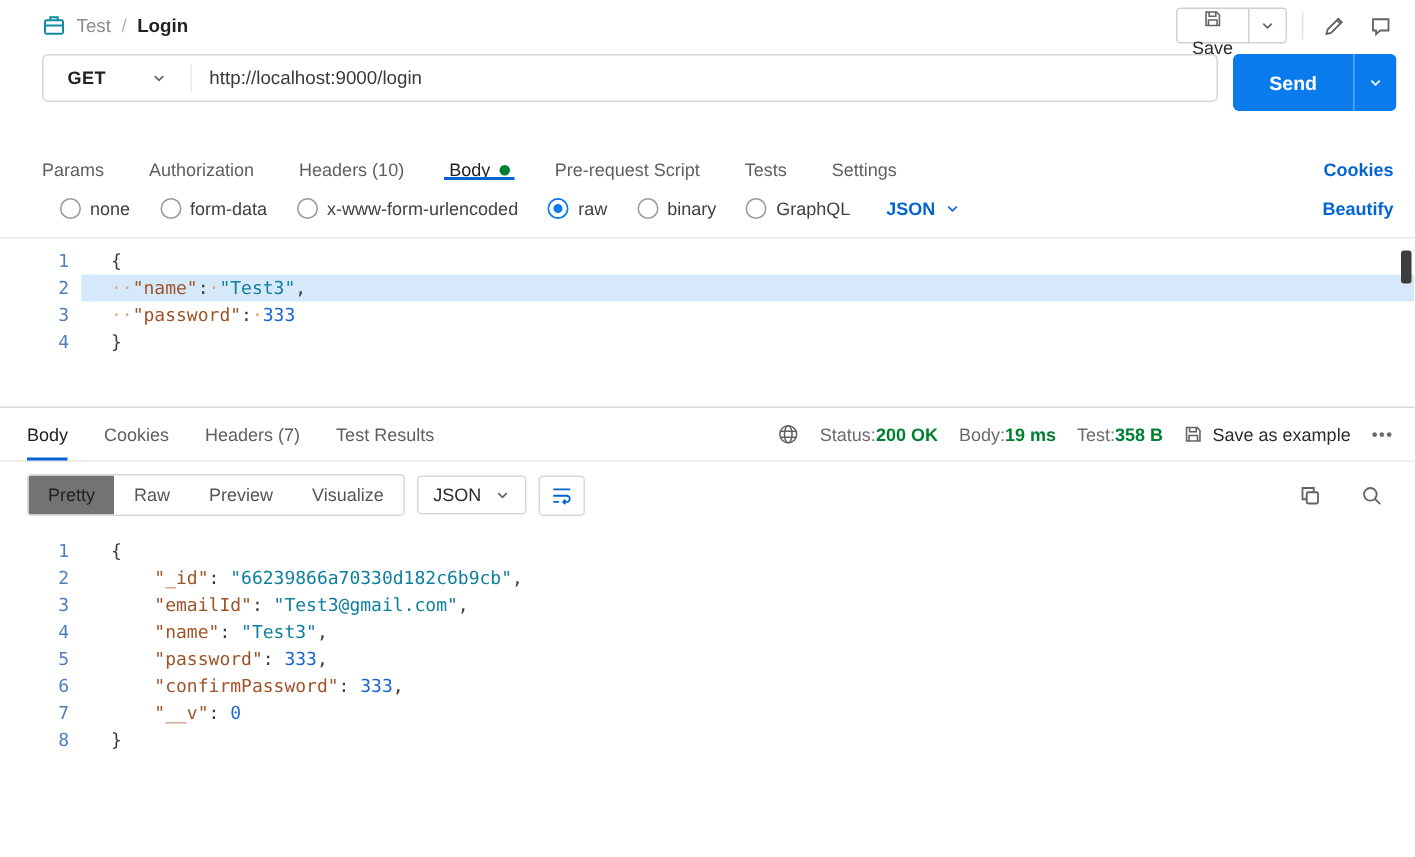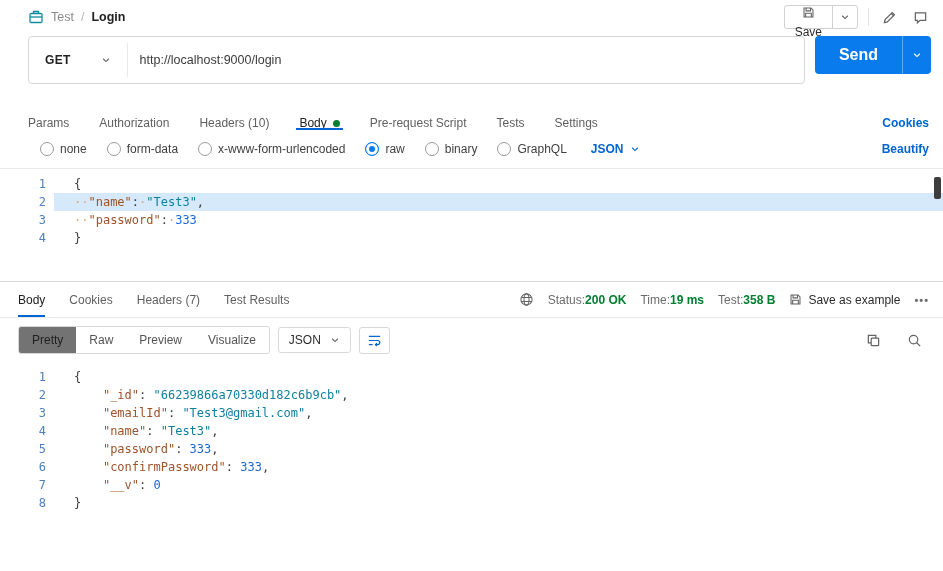--- a/index.html
+++ b/index.html
@@ -19,27 +19,27 @@
   .crumb-request{color:#212121;font-weight:600;cursor:pointer;}
   .top-actions{display:flex;align-items:center;gap:10px;}
   .save-group{display:flex;align-items:stretch;border:1px solid #d0d0d0;border-radius:3px;height:24px;background:#fff;}
   .save-main{display:flex;align-items:center;gap:6px;padding:0 10px;cursor:pointer;color:#2b2b2b;flex-direction:column;}
   .save-caret{display:flex;align-items:center;padding:0 7px;border-left:1px solid #d0d0d0;cursor:pointer;}
   .vert-div{width:1px;height:18px;background:#e3e3e3;}
   .icon-btn{padding:2px 3px;cursor:pointer;}
 
   
   .url-row{flex:none;display:flex;gap:10px;padding:6px 12px 12px 28px;}
-  .url-group{flex:1;display:flex;align-items:stretch;border:1px solid #d6d6d6;border-radius:4px;height:48px;overflow:hidden;background:#fff;}
+  .url-group{flex:1;display:flex;align-items:stretch;border:1px solid #d6d6d6;border-radius:4px;height:32px;overflow:hidden;background:#fff;}
   .method-select{display:flex;align-items:center;gap:30px;padding:0 16px;cursor:pointer;}
   .method-label{font-weight:700;letter-spacing:.3px;}
   .method-divider{width:1px;background:#e9e9e9;margin:6px 0;}
   .url-input{flex:1;border:none;outline:none;padding:0 12px;font-size:12.5px;color:#3b3b3b;font-family:"Liberation Sans",sans-serif;background:transparent;}
   .send-group{display:flex;height:38px;border-radius:4px;overflow:hidden;flex:none;}
-  .send-main{background:#097bed;color:#fff;font-weight:700;font-size:16px;display:flex;align-items:center;padding:0 24px;cursor:pointer;border:none;font-family:inherit;}
+  .send-main{background:#097bed;color:#fff;font-weight:700;font-size:13px;display:flex;align-items:center;padding:0 24px;cursor:pointer;border:none;font-family:inherit;}
   .send-caret{background:#097bed;color:#fff;display:flex;align-items:center;padding:0 9px;border-left:1px solid rgba(255,255,255,.35);cursor:pointer;}
 
   
   .req-tabs{flex:none;display:flex;align-items:flex-end;height:34px;padding:0 14px 0 13px;}
   .tab{display:flex;align-items:center;gap:6px;padding:0 15px;color:#5f5f5f;cursor:pointer;position:relative;white-space:nowrap;}
   .tab.active{color:#212121;}
   .tab.active::after{content:"";position:absolute;left:12px;right:12px;bottom:0;height:2px;background:#0265d2;}
   .green-dot{width:7px;height:7px;border-radius:50%;background:#007f31;}
   .link-right{margin-left:auto;display:flex;align-items:center;color:#0265d2;font-weight:600;cursor:pointer;}
 
@@ -264,21 +264,21 @@
           <circle cx="8" cy="8" r="6"></circle>
           <ellipse cx="8" cy="8" rx="2.7" ry="6"></ellipse>
           <path d="M2.4 5.8h11.2M2.4 10.2h11.2"></path>
         </svg>
     </span>
     <span class="meta-item">
       <span class="meta-label">Status:</span>
       <span class="meta-value">200 OK</span>
     </span>
     <span class="meta-item">
-      <span class="meta-label">Time:</span>
+      <span class="meta-label">Body:</span>
       <span class="meta-value">19 ms</span>
     </span>
     <span class="meta-item">
       <span class="meta-label">Test:</span>
       <span class="meta-value">358 B</span>
     </span>
     <span class="save-example">
       <span class="icon">
         <svg width="13" height="13" viewBox="0 0 16 16" fill="none" stroke="currentColor" stroke-width="1.3">
             <path d="M2.5 2.5h8.6l2.4 2.4v8.6H2.5z"></path>

